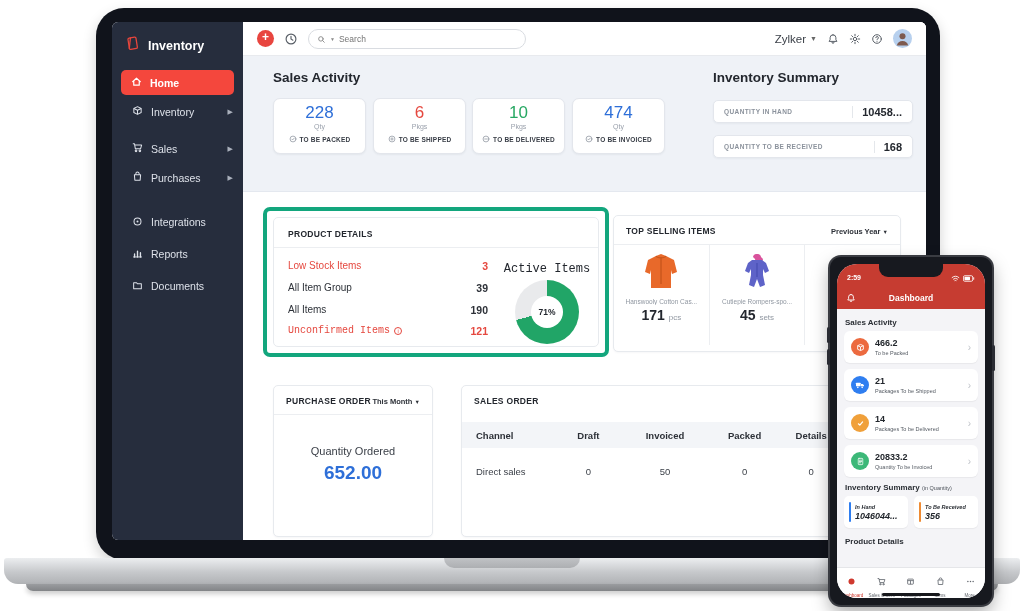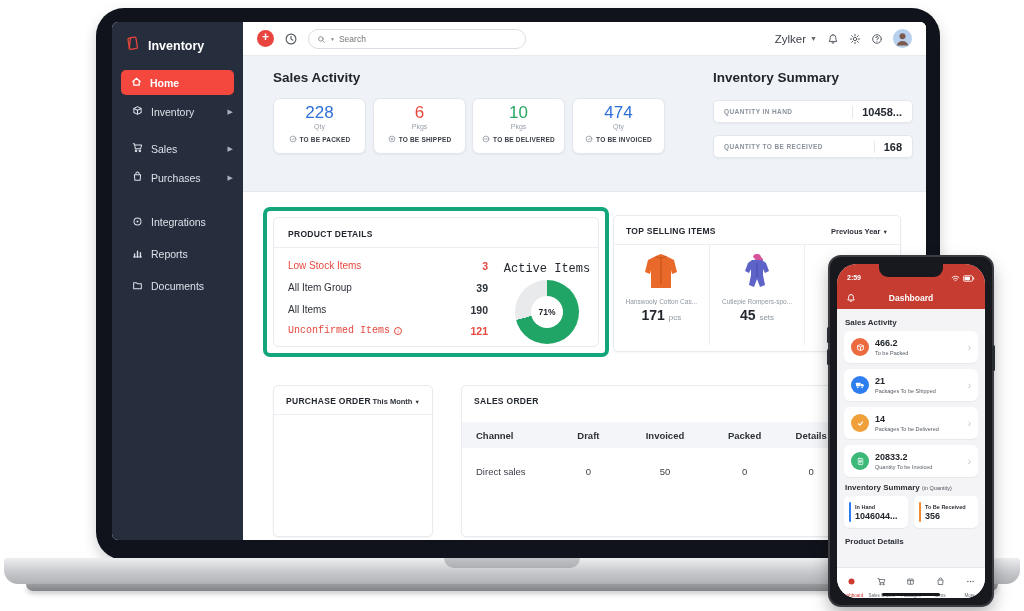--- a/index.html
+++ b/index.html
@@ -144,21 +144,21 @@
   .p-sec { font-size:8px; font-weight:bold; color:#2b2f35; margin:4px 1px 4px; }
   .p-sec small { font-size:5.5px; font-weight:normal; color:#4c525a; }
   .p-card { height:32px; background:#fff; border-radius:6px; margin-bottom:6px; display:flex;
             align-items:center; padding:0 7px; gap:6px; box-shadow:0 1px 1px rgba(0,0,0,.05);
             cursor:pointer; }
   .p-card .cir { width:18px; height:18px; border-radius:50%; display:flex; align-items:center;
                  justify-content:center; color:#fff; flex-shrink:0; }
   .p-card .v { font-size:9px; font-weight:bold; color:#22262c; line-height:1.25; }
   .p-card .l { font-size:5.5px; color:#555b63; }
   .p-card .chev { margin-left:auto; color:#c0c4ca; font-size:10px; }
-  .p-mini-row { display:flex; gap:6px; }
+  .p-mini-row { display:flex; gap:6px;font-style:italic; }
   .p-mini { flex:1; height:32px; background:#fff; border-radius:5px; display:flex;
             align-items:center; padding:0 5px; gap:4px; box-shadow:0 1px 1px rgba(0,0,0,.05);
             cursor:pointer; }
   .p-mini .bar { width:2px; height:20px; border-radius:1px; flex-shrink:0; }
   .p-mini .lb { font-size:5.5px; font-weight:bold; color:#2b2f35; }
   .p-mini .vl { font-size:9px; font-weight:bold; color:#22262c; margin-top:1px; }
   .p-tabbar { position:absolute; left:0; right:0; bottom:0; height:31px; background:#fff;
               border-top:1px solid #e5e6e9; display:flex; align-items:flex-start; padding-top:4px; }
   .p-tab { flex:1; display:flex; flex-direction:column; align-items:center; gap:2px;
            color:#62676e; cursor:pointer; }
@@ -410,20 +410,24 @@
               </div>
             </div>
           </div>
 
           <div class="card" style="left:30px; top:329px; width:160px; height:152px;">
             <div class="card-head">
               <span class="t">PURCHASE ORDER</span>
               <span class="period"><span>This Month</span> <span class="drop">▼</span></span>
             </div>
             <div class="hr"></div>
+            <div class="po-body">
+              <div class="lbl">Quantity Ordered</div>
+              <div class="val" style="color: rgb(46, 111, 216);">652.00</div>
+            </div>
           </div>
 
           <div class="card" style="left:218px; top:329px; width:384px; height:152px;">
             <div class="card-head">
               <span class="t">SALES ORDER</span>
             </div>
             <div class="so-table">
               <div class="so-tr head">
                 <div class="so-td">Channel</div>
                 <div class="so-td">Draft</div>

